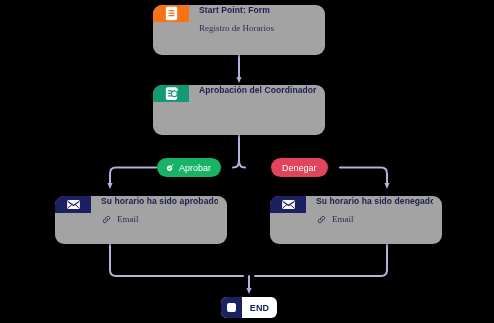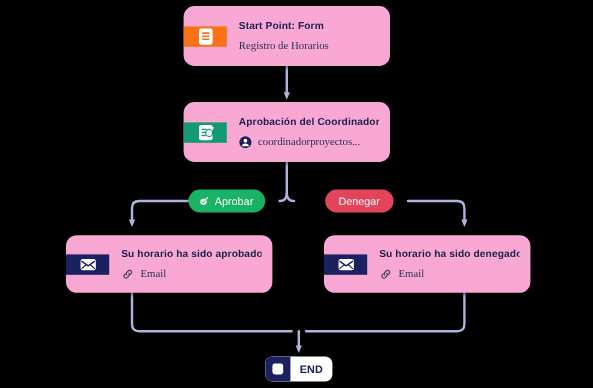--- a/index.html
+++ b/index.html
@@ -26,22 +26,22 @@
     top: 0;
     width: 494px;
     height: 323px;
     pointer-events: none;
   }
 
   
   .node {
     position: absolute;
     display: flex;
-    align-items: center;
-    background: #f9a8d4;
+    align-items: flex-start;
+    background: #a3a3a3;
     border-radius: 9px;
     box-shadow: 0 1px 3px rgba(0,0,0,0.45);
     overflow: hidden;
     box-sizing: border-box;
   }
   .node-icon {
     width: 36px;
     flex: 0 0 36px;
     display: flex;
     align-items: center;
@@ -215,30 +215,20 @@
         <rect x="4" y="3" width="16" height="18" rx="2.5" fill="#ffffff"></rect>
         <rect x="7" y="7.4" width="6" height="1.6" rx="0.8" fill="#119a74"></rect>
         <rect x="7" y="11" width="6" height="1.6" rx="0.8" fill="#119a74"></rect>
         <rect x="7" y="14.6" width="5" height="1.6" rx="0.8" fill="#119a74"></rect>
         <circle cx="16" cy="12.4" r="4.1" fill="#ffffff" stroke="#119a74" stroke-width="1.5"></circle>
         <path d="M18.6,8.2 L20.4,6.4" stroke="#ffffff" stroke-width="2" stroke-linecap="round"></path>
       </svg>
     </div>
     <div class="node-body">
       <div class="node-title">Aprobación del Coordinador ...</div>
-      <div class="node-sub">
-        <span>
-          <svg width="11" height="11" viewBox="0 0 24 24" aria-hidden="true">
-            <circle cx="12" cy="12" r="11" fill="#1b2160"></circle>
-            <circle cx="12" cy="9.2" r="3.4" fill="#ffffff"></circle>
-            <path d="M5.4,19.4 a6.8,6.8 0 0 1 13.2,0 z" fill="#ffffff"></path>
-          </svg>
-        </span>
-        <span class="sub-text">coordinadorproyectos...</span>
-      </div>
     </div>
   </div>
 
   <div class="badge" id="badge-deny">
     <span class="badge-label">Denegar</span>
   </div>
 
   <div class="badge" id="badge-approve">
     <span>
       <svg width="10" height="10" viewBox="0 0 24 24" aria-hidden="true">

